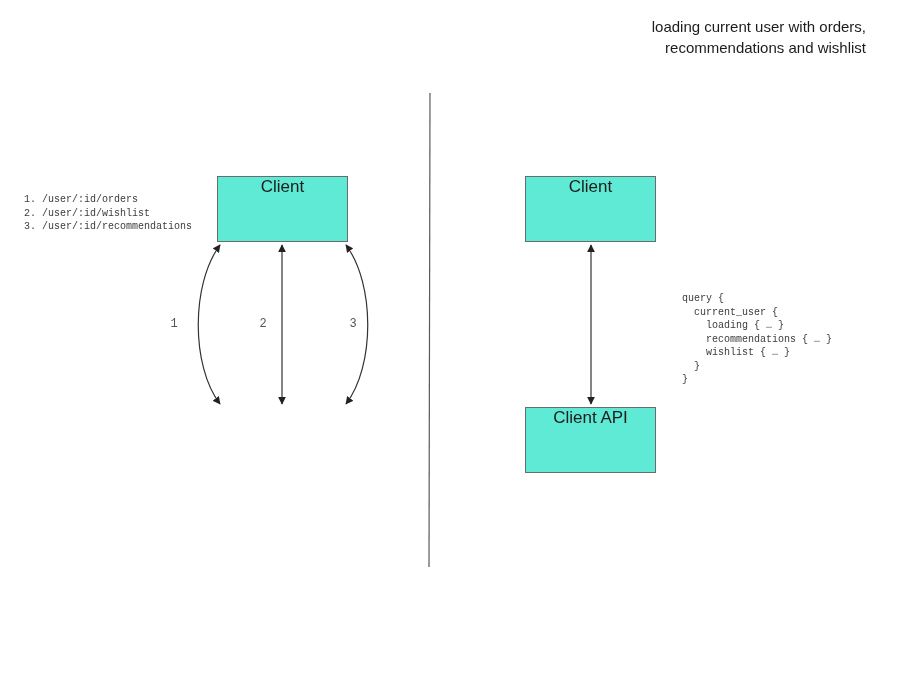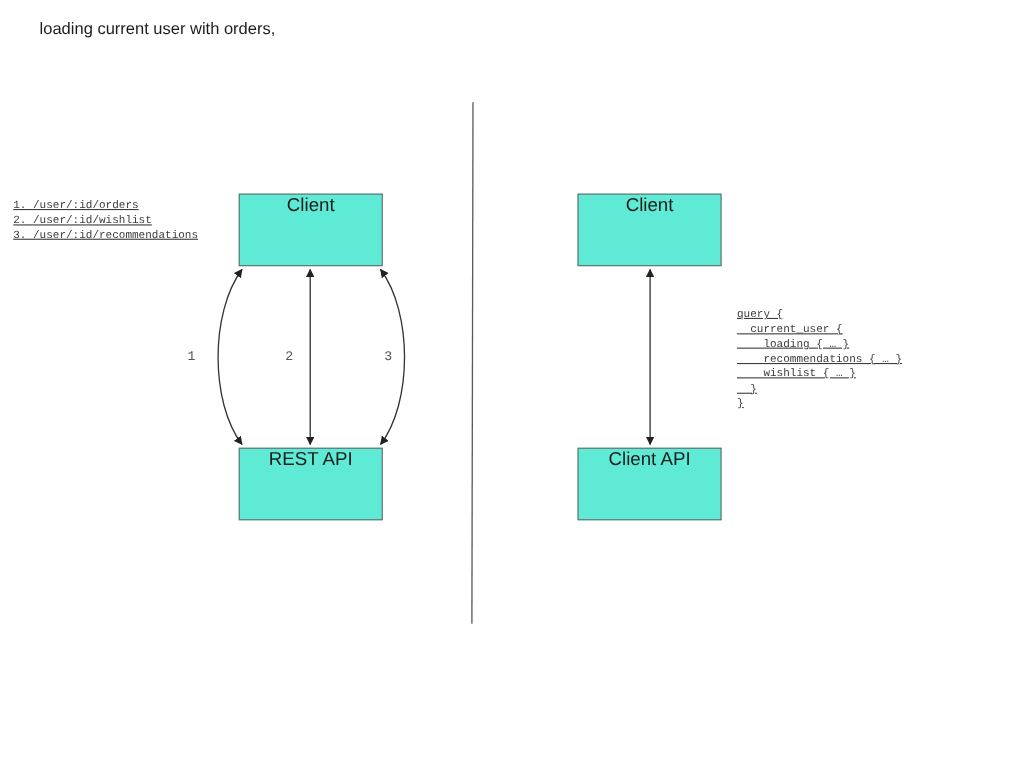--- a/index.html
+++ b/index.html
@@ -13,25 +13,24 @@
     width: 917px;
     height: 689px;
     background: #ffffff;
     overflow: hidden;
   }
   .title {
     position: absolute;
     left: 0;
     top: 16px;
     width: 866px;
-    text-align: left;
+    text-align: right;
     font-size: 15px;
     line-height: 21px;
     color: #1c1c1c;
-    padding-left: 36px;
   }
   .diagram-svg {
     position: absolute;
     left: 0;
     top: 0;
     width: 917px;
     height: 689px;
   }
   .node {
     position: absolute;
@@ -45,27 +44,26 @@
     justify-content: center;
     font-size: 17px;
     color: #1c1c1c;
   }
   .node.client-left   { left: 217px; top: 176px; }
   .node.rest-api      { left: 217px; top: 407px; }
   .node.client-right  { left: 525px; top: 176px; }
   .node.graphql-api   { left: 525px; top: 407px; }
   pre.code {
     position: absolute;
-    margin: 4px;
+    margin: 16px;
     font-family: "Liberation Mono", "DejaVu Sans Mono", monospace;
     font-size: 10px;
     line-height: 13.5px;
     color: #3c3c3c;
     white-space: pre;
-    text-decoration: underline;
   }
   pre.endpoints { left: 8px;  top: 177px; }
   pre.query     { left: 666px; top: 276px; }
   .arrow-label {
     position: absolute;
     width: 14px;
     text-align: center;
     font-family: "Liberation Mono", "DejaVu Sans Mono", monospace;
     font-size: 12px;
     color: #555555;
@@ -75,20 +73,21 @@
   .arrow-label.n2 { left: 256px; }
   .arrow-label.n3 { left: 346px; }
 </style>
 </head>
 <body>
 
 <div class="canvas">
 
   <div class="title">
     <div>loading current user with orders,</div>
+    <div>recommendations and wishlist</div>
   </div>
 
   <svg class="diagram-svg" viewBox="0 0 917 689" xmlns="http://www.w3.org/2000/svg">
     <defs>
       <marker id="arrow" viewBox="0 0 10 10" refX="9" refY="5" markerWidth="6.5" markerHeight="6.5" orient="auto-start-reverse">
         <path d="M0,0 L10,5 L0,10 z" fill="#222222"></path>
       </marker>
     </defs>
 
     <line x1="430" y1="93" x2="429" y2="567" stroke="#5a5a5a" stroke-width="1.2"></line>
@@ -101,23 +100,20 @@
   </svg>
 
   <pre class="code endpoints">1. /user/:id/orders
 2. /user/:id/wishlist
 3. /user/:id/recommendations</pre>
 
   <div class="node client-left">
     <span>Client</span>
   </div>
 
-  <div class="node rest-api">
-    <span>REST API</span>
-  </div>
 
   <div class="arrow-label n1">1</div>
   <div class="arrow-label n2">2</div>
   <div class="arrow-label n3">3</div>
 
   <div class="node client-right">
     <span>Client</span>
   </div>
 
   <div class="node graphql-api">

